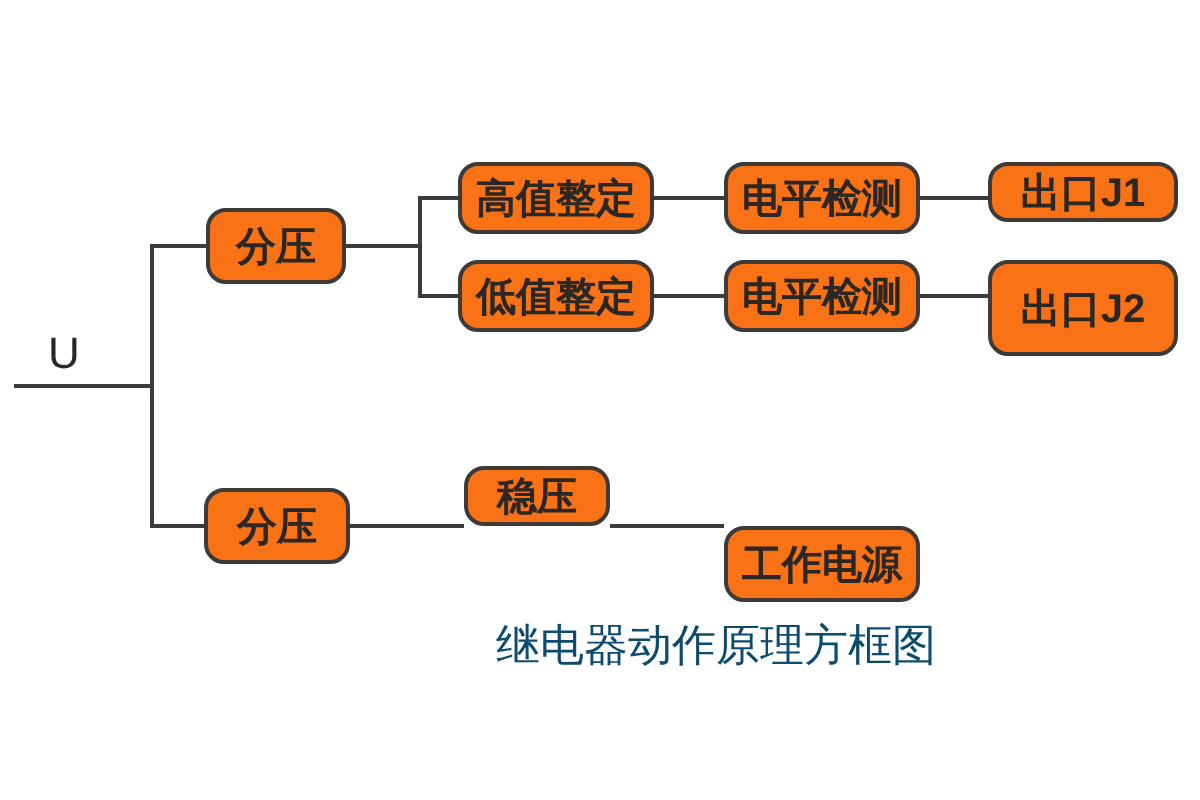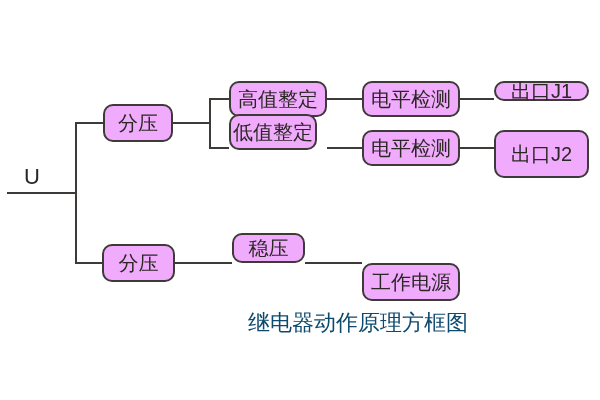--- a/index.html
+++ b/index.html
@@ -11,30 +11,31 @@
   .canvas {
     position: relative;
     width: 600px;
     height: 400px;
     background: #ffffff;
     overflow: hidden;
   }
   .node {
     position: absolute;
     box-sizing: border-box;
-    background: #f0abfc;
+    background: #f97316;
     border: 2px solid #3e3a37;
     border-radius: 10px;
     display: flex;
     align-items: center;
     justify-content: center;
     font-size: 20px;
     color: #2b2724;
     white-space: nowrap;
     z-index: 2;
+    font-weight: bold;
   }
   .edge {
     position: absolute;
     background: #3e3a37;
     z-index: 1;
   }
   .edge.h { height: 2px; }
   .edge.v { width: 2px; }
   .free-label {
     position: absolute;
@@ -50,22 +51,22 @@
     font-size: 22px;
     color: #0c4a6e;
     z-index: 2;
     white-space: nowrap;
   }
 
   
   #n-divider-top     { left: 103px; top: 104px; width: 70px;  height: 38px; }
   #n-high-set        { left: 229px; top: 81px;  width: 98px;  height: 36px; }
   #n-level-detect-1  { left: 362px; top: 81px;  width: 98px;  height: 36px; }
-  #n-output-j1       { left: 494px; top: 81px;  width: 95px;  height: 20px; }
-  #n-low-set         { left: 229px; top: 114px; width: 88px;  height: 36px; text-align: center; }
+  #n-output-j1       { left: 494px; top: 81px;  width: 95px;  height: 30px; }
+  #n-low-set         { left: 229px; top: 130px; width: 98px;  height: 36px; text-align: center; }
   #n-level-detect-2  { left: 362px; top: 130px; width: 98px;  height: 36px; }
   #n-output-j2       { left: 494px; top: 130px; width: 95px;  height: 48px; }
   #n-divider-bottom  { left: 102px; top: 244px; width: 73px;  height: 38px; }
   #n-regulator       { left: 232px; top: 233px; width: 73px;  height: 30px; }
   #n-power           { left: 362px; top: 244px; width: 98px;  height: 38px; margin-top: 19px; }
 
   
   #e-u-line          { left: 7px;   top: 192px; width: 69px; }
   #e-trunk           { left: 75px;  top: 122px; height: 142px; }
   #e-branch-top      { left: 75px;  top: 122px; width: 28px; }

